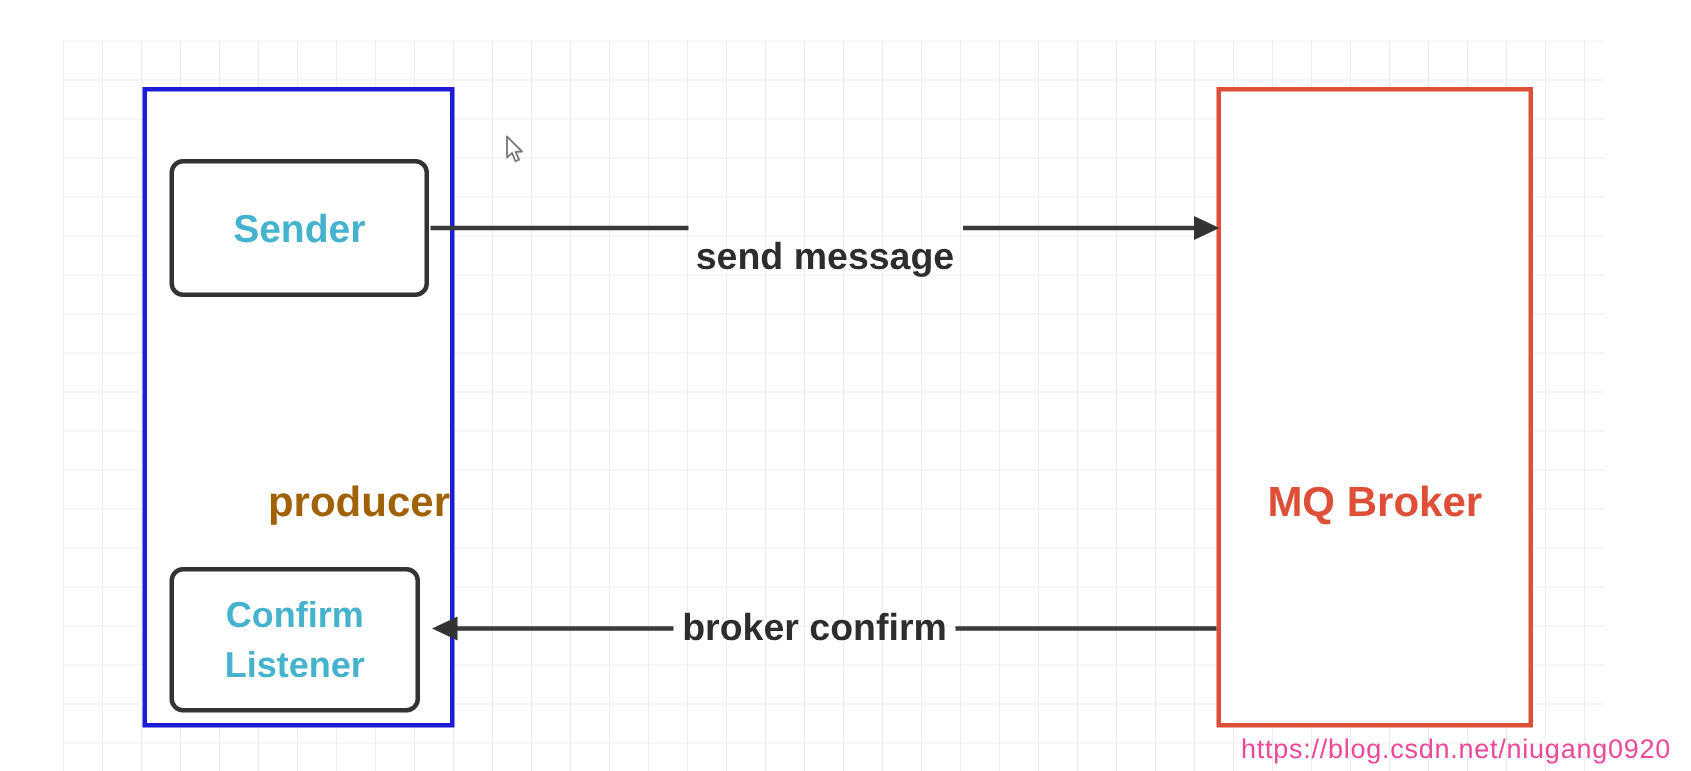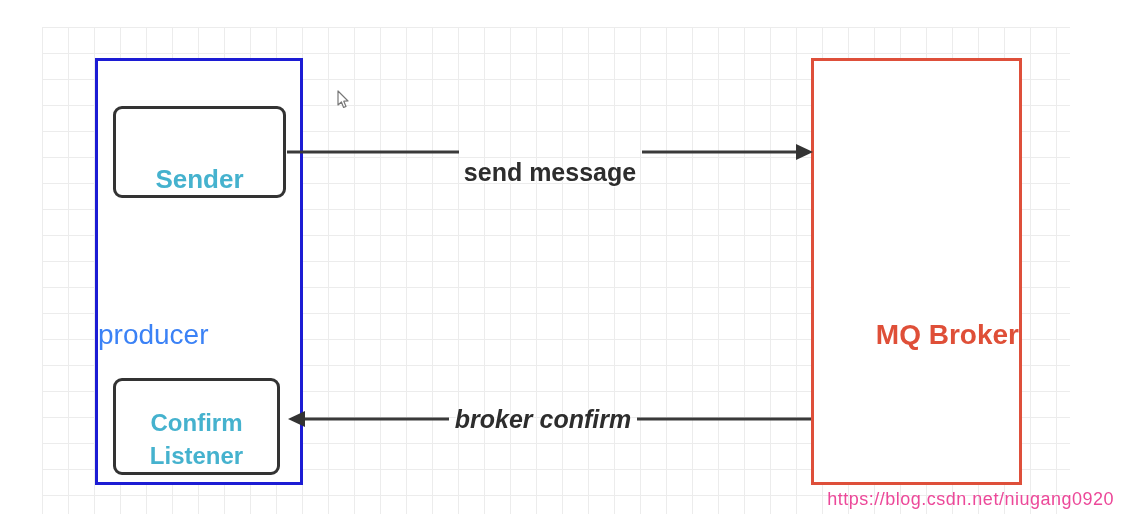--- a/index.html
+++ b/index.html
@@ -24,47 +24,47 @@
     border:3px solid #1c1cd4;background:#ffffff;
   }
   .broker-box{
     position:absolute;left:811px;top:58px;width:205px;height:421px;
     border:3px solid #de4f3a;background:#ffffff;
   }
 
   
   .node{
     position:absolute;background:#ffffff;border:3px solid #333333;border-radius:9px;
-    display:flex;align-items:flex-end;justify-content:center;text-align:center;
+    display:flex;align-items:center;justify-content:center;text-align:center;
     color:#45b2ce;font-weight:bold;
   }
   .sender-node{left:15px;top:45px;width:167px;height:86px;font-size:26px;}
   .confirm-node{left:15px;top:317px;width:167px;height:97px;font-size:24px;line-height:33px;padding:0 18px;box-sizing:border-box;}
 
   .producer-label{
-    position:absolute;left:0;top:258px;width:100%;text-align:left;
-    color:#3b82f6;font-weight:normal;font-size:28px;
+    position:absolute;left:0;top:258px;width:100%;text-align:right;
+    color:#a16207;font-weight:bold;font-size:28px;
   }
   .broker-label{
-    position:absolute;left:0;top:258px;width:100%;text-align:right;
+    position:absolute;left:0;top:258px;width:100%;text-align:center;
     color:#df4f38;font-weight:bold;font-size:28px;
   }
 
   
   svg.arrows{position:absolute;left:0;top:0;width:1127px;height:514px;}
   .arrow-line{stroke:#3a3a3a;stroke-width:3;}
   .arrow-head{fill:#333333;}
 
   .edge-label{
     position:absolute;transform:translate(-50%,-50%);
     color:#2d2d2d;font-weight:bold;font-size:25px;white-space:nowrap;
     text-shadow:0 0 3px #fff,0 0 3px #fff,0 0 3px #fff;
   }
   .edge-label.send{left:550px;top:152px;margin-top:20px;}
-  .edge-label.confirm{left:543px;top:419px;font-style:italic;}
+  .edge-label.confirm{left:543px;top:419px;}
 
   .watermark{
     position:absolute;right:13px;bottom:4px;
     color:#ec4899;font-size:18px;letter-spacing:0.5px;
   }
 
   .cursor{position:absolute;left:336px;top:90px;width:14px;height:20px;}
 </style>
 </head>
 <body>

